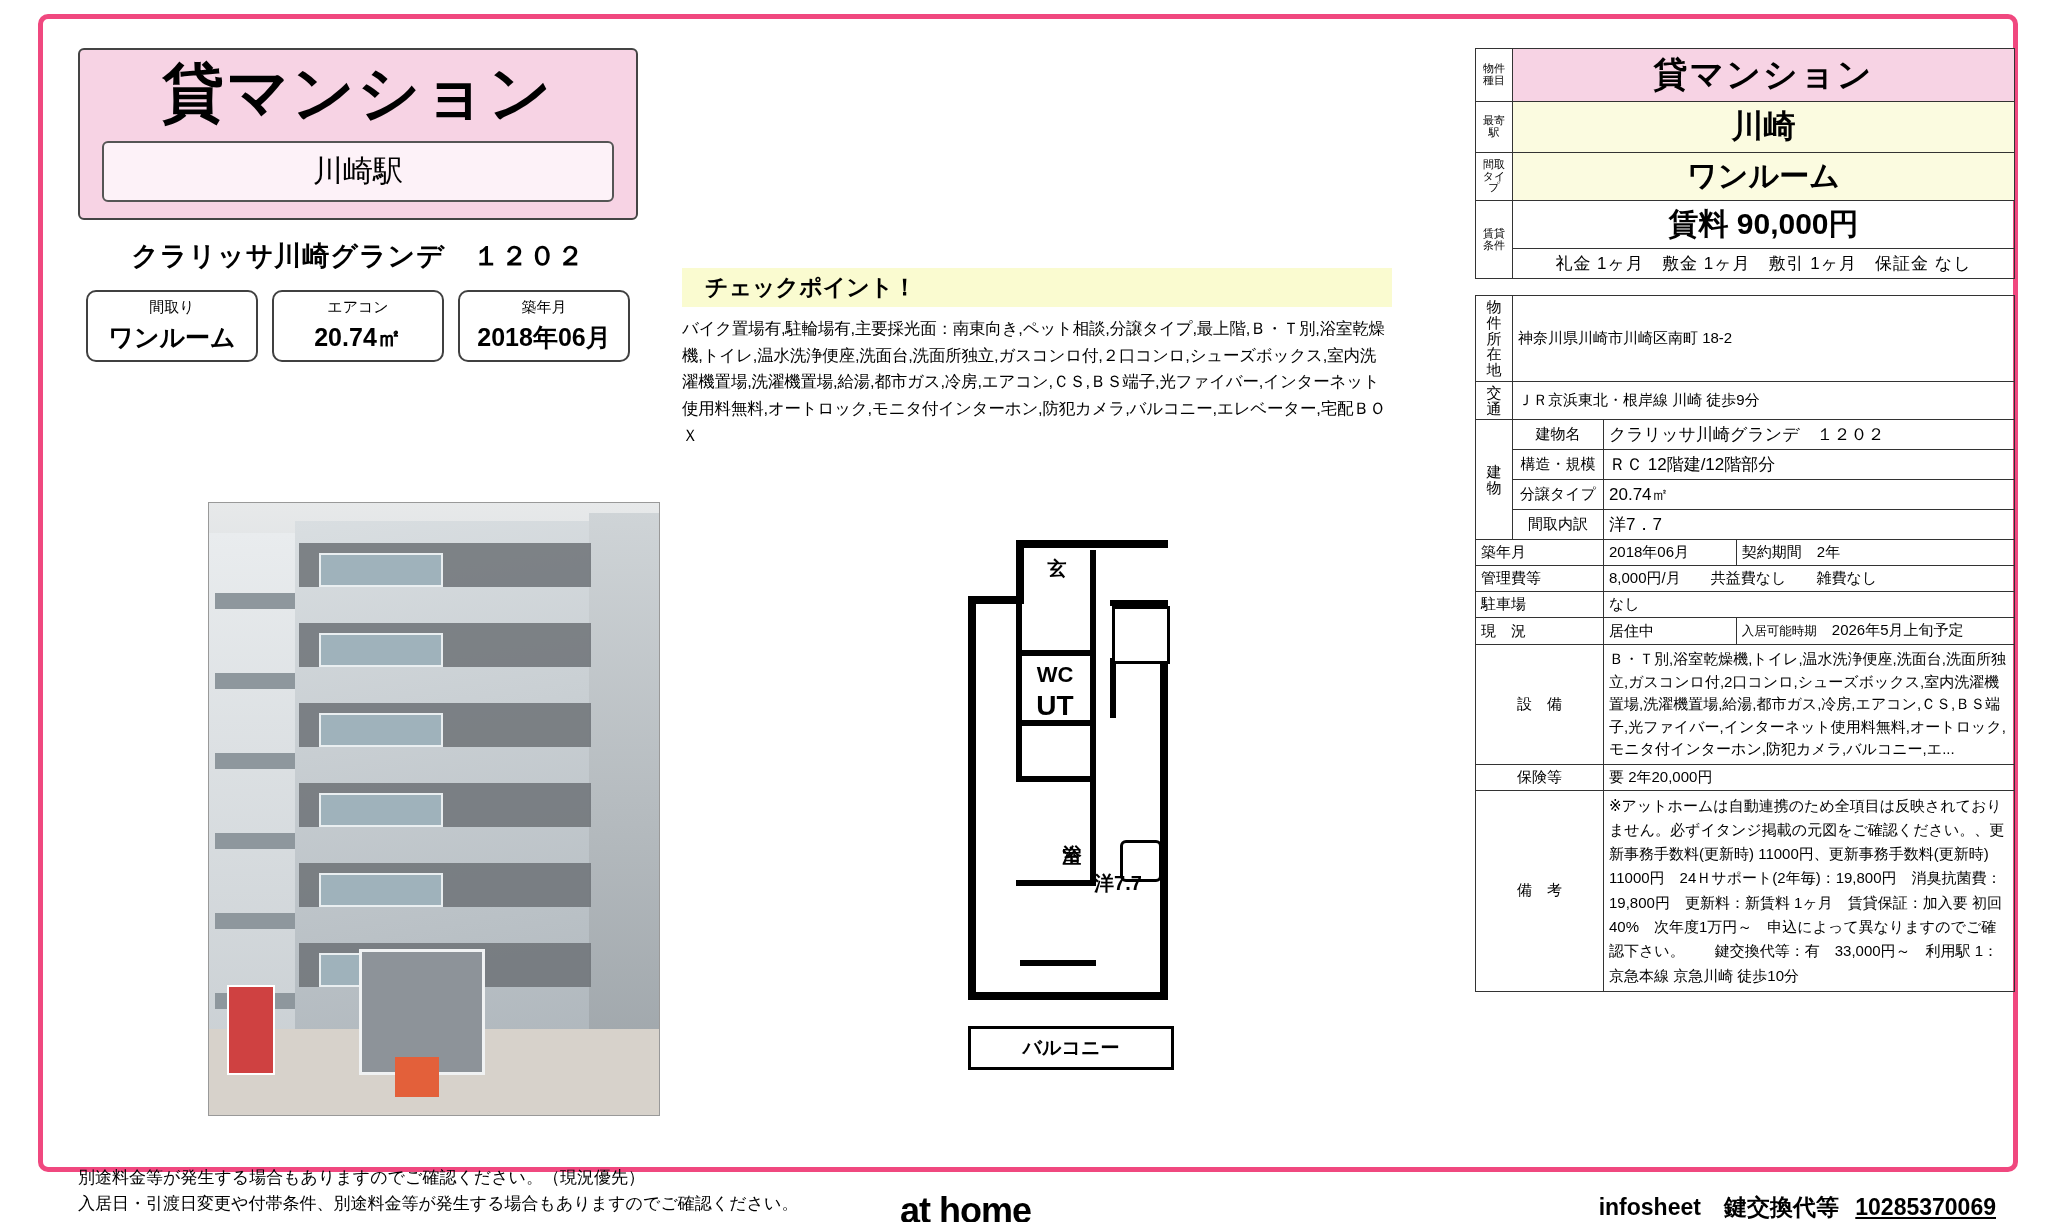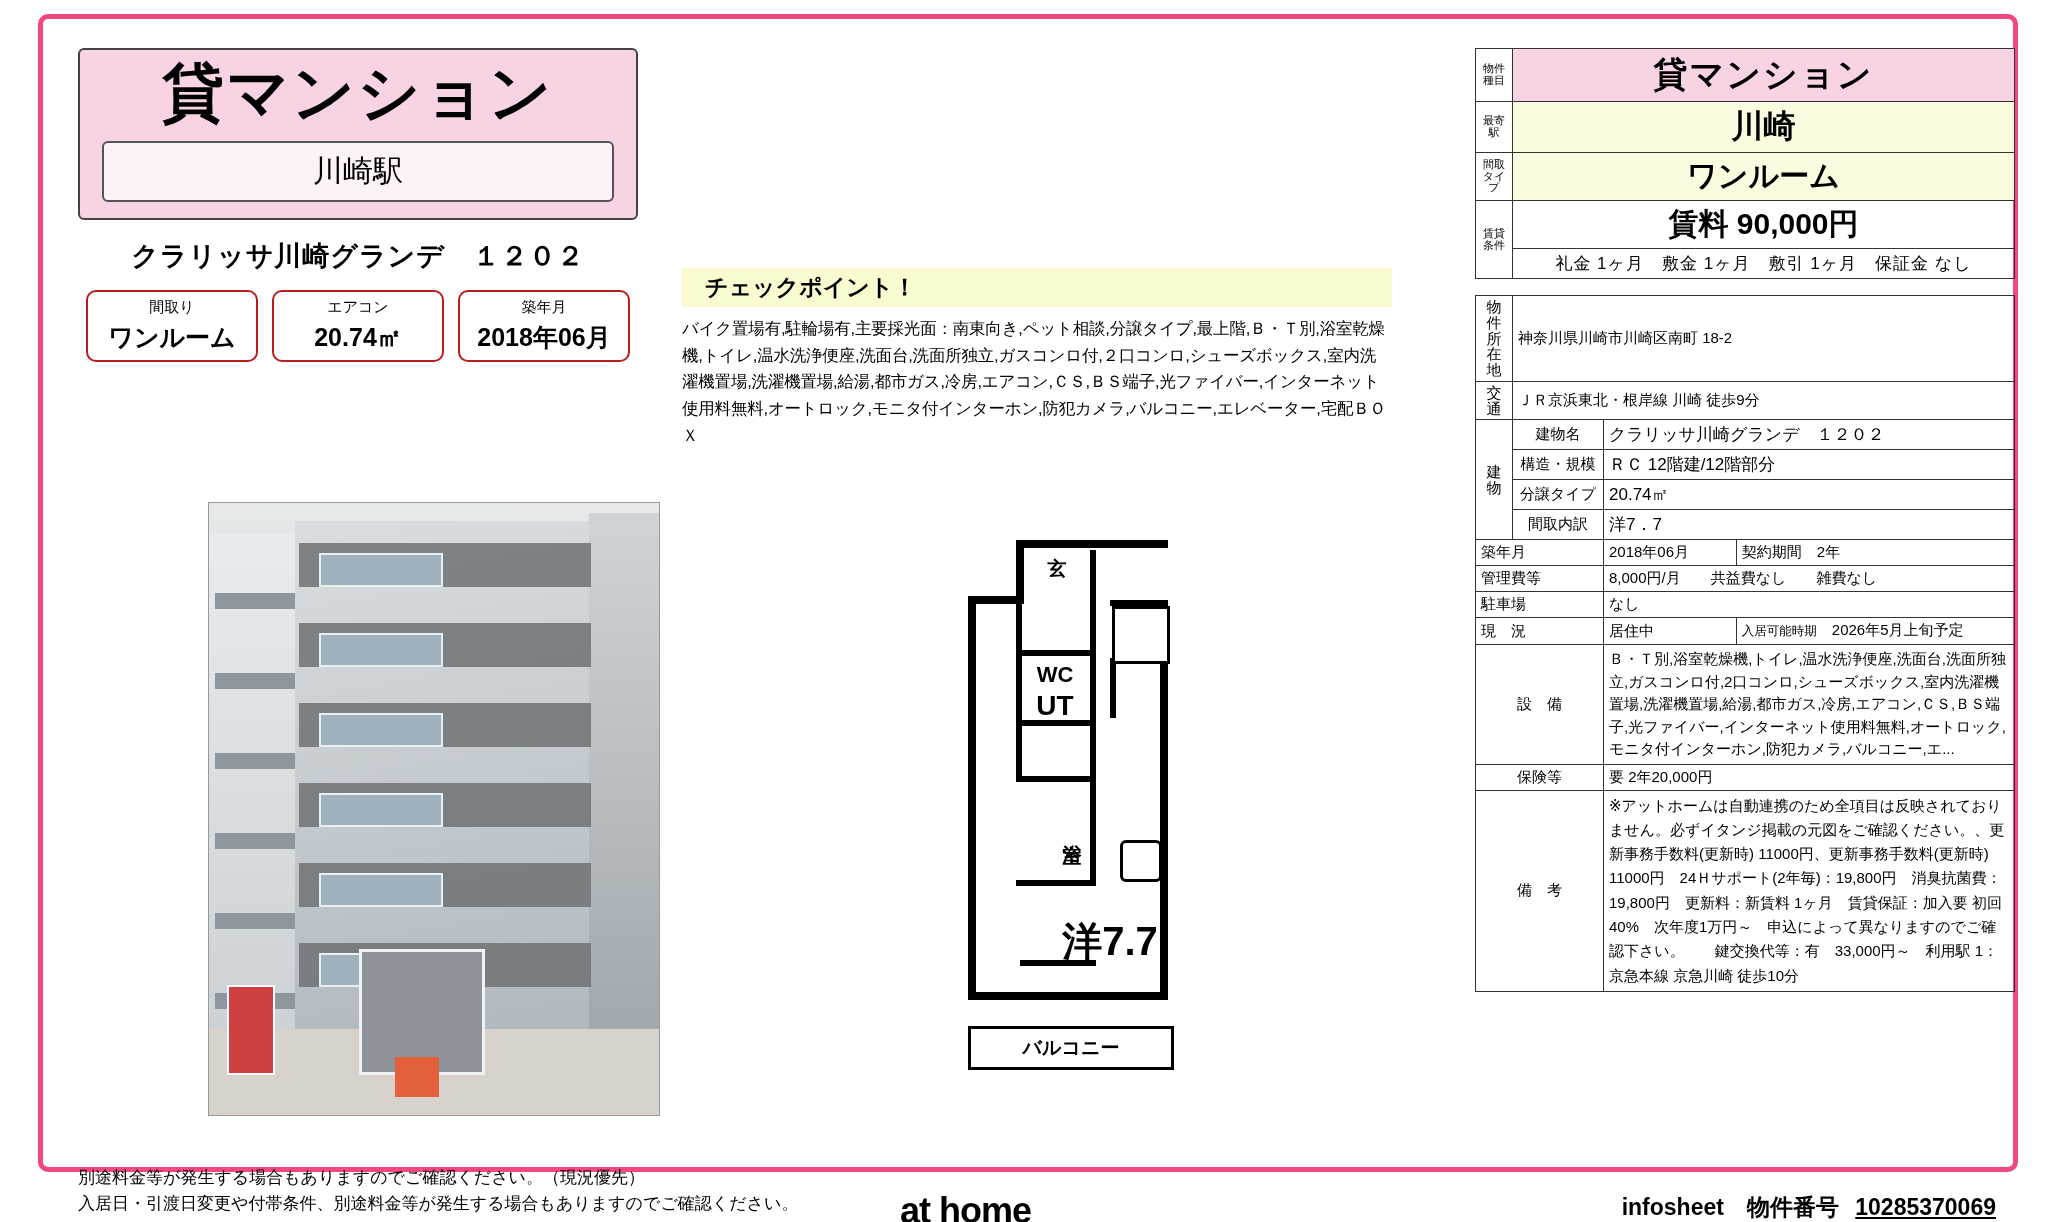--- a/index.html
+++ b/index.html
@@ -8,21 +8,21 @@
   .frame{position:absolute;left:38px;top:14px;width:1980px;height:1158px;border:5px solid #f0487f;border-radius:10px;box-sizing:border-box;}
 
   
   .left{position:absolute;left:78px;top:48px;width:560px;}
   .title-box{border:2px solid #444;border-radius:6px;background:#f7d3e4;padding:10px 8px 14px 8px;text-align:center;}
   .title-main{font-size:62px;font-weight:bold;letter-spacing:2px;line-height:1.05;font-family:"DejaVu Sans",sans-serif;}
   .station-box{margin:16px 14px 2px 14px;border:2px solid #555;border-radius:6px;background:#fdf2f8;padding:8px 4px;font-size:30px;}
   .bldg-name{margin-top:18px;text-align:center;font-size:27px;font-weight:bold;letter-spacing:1px;}
 
   .spec-row{display:flex;gap:14px;margin-top:16px;justify-content:center;}
-  .spec{border:2px solid #b91c1c;border-radius:10px;padding:6px 14px;text-align:center;min-width:140px;}
+  .spec{border:2px solid #404040;border-radius:10px;padding:6px 14px;text-align:center;min-width:140px;}
   .spec .lbl{font-size:15px;margin-bottom:4px;}
   .spec .val{font-size:25px;font-weight:bold;}
 
   .photo{position:absolute;left:208px;top:502px;width:450px;height:612px;border:1px solid #999;overflow:hidden;background:#b9c2c8;}
   .ph-sky{position:absolute;left:0;top:0;width:100%;height:100%;background:linear-gradient(180deg,#e7e9ea 0%,#cfd5d8 35%,#b9bfc3 100%);}
   .ph-bldgL{position:absolute;left:0;top:30px;width:92px;height:560px;background:linear-gradient(180deg,#e9ecee,#c8ced2);border-right:2px solid #9aa2a8;}
   .ph-bldgL .fl{position:absolute;left:6px;width:80px;height:16px;background:#8e979d;}
   .ph-main{position:absolute;left:86px;top:18px;width:300px;height:600px;background:linear-gradient(170deg,#d9dee1,#aab2b8);}
   .ph-band{position:absolute;left:90px;width:292px;height:44px;background:#6d7277;opacity:.85;}
   .ph-glass{position:absolute;width:120px;height:30px;background:#9fb2bb;border:2px solid #e9eef0;}
@@ -150,21 +150,21 @@
     <div class="pl" style="left:150px;top:118px;width:6px;height:60px;"></div>
     <div class="pl" style="left:60px;top:420px;width:76px;height:6px;"></div>
 
     <div class="plan-white" style="left:152px;top:66px;width:52px;height:52px;border:3px solid #000;"></div>
     <div class="plan-white" style="left:160px;top:300px;width:36px;height:36px;border:3px solid #000;border-radius:6px;"></div>
 
     <div class="plan-lbl" style="left:70px;top:16px;width:54px;font-size:19px;">玄</div>
     <div class="plan-lbl" style="left:60px;top:122px;width:70px;font-size:22px;">WC</div>
     <div class="plan-lbl" style="left:60px;top:150px;width:70px;font-size:28px;">UT</div>
     <div class="plan-lbl" style="left:66px;top:250px;width:58px;font-size:19px;line-height:1.3;writing-mode:vertical-rl;height:80px;">浴室</div>
-    <div class="plan-lbl" style="left:100px;top:330px;width:100px;font-size:40px;margin-top:44px;">洋7.7</div>
+    <div class="plan-lbl" style="left:108px;top:330px;width:100px;font-size:20px;">洋7.7</div>
     <div class="balc">バルコニー</div>
   </div>
 
   <div class="right">
     <table class="t1">
       <tbody>
           <tr>
         <td class="vlabel" rowspan="1">物件種目</td>
         <td class="big">貸マンション</td>
       </tr>
@@ -246,16 +246,16 @@
     </tbody>
       </table>
   </div>
 
   <div class="footer-note">
     <div>別途料金等が発生する場合もありますのでご確認ください。（現況優先）</div>
     <div>入居日・引渡日変更や付帯条件、別途料金等が発生する場合もありますのでご確認ください。</div>
   </div>
   <div class="athome">at home</div>
   <div class="infosheet">
-    <span>infosheet　物件番号</span>
+    <span>infosheet　鍵交換代等</span>
     <span class="num">10285370069</span>
   </div>
 </div>
 
 </body></html>

